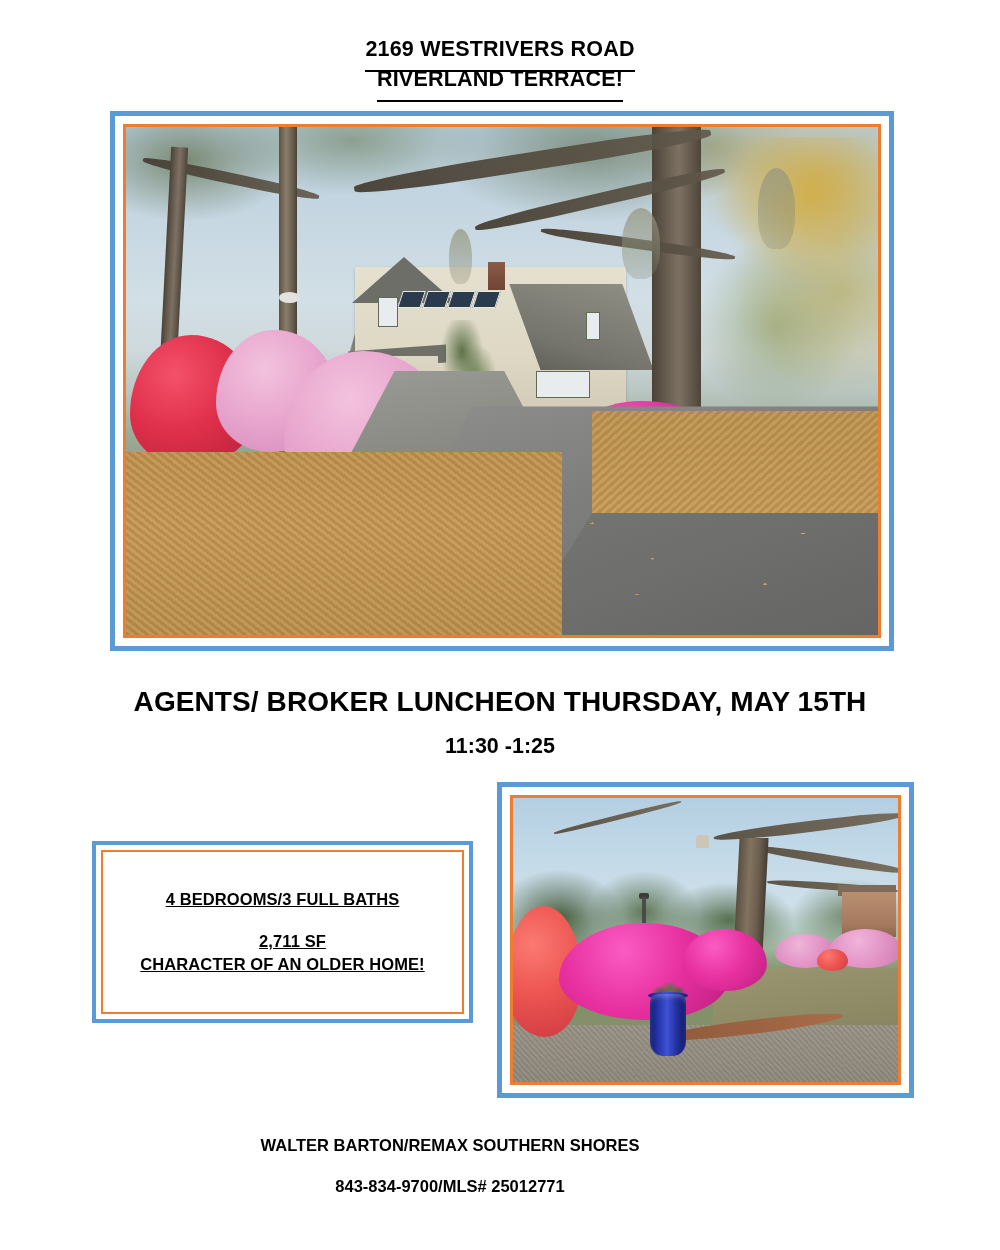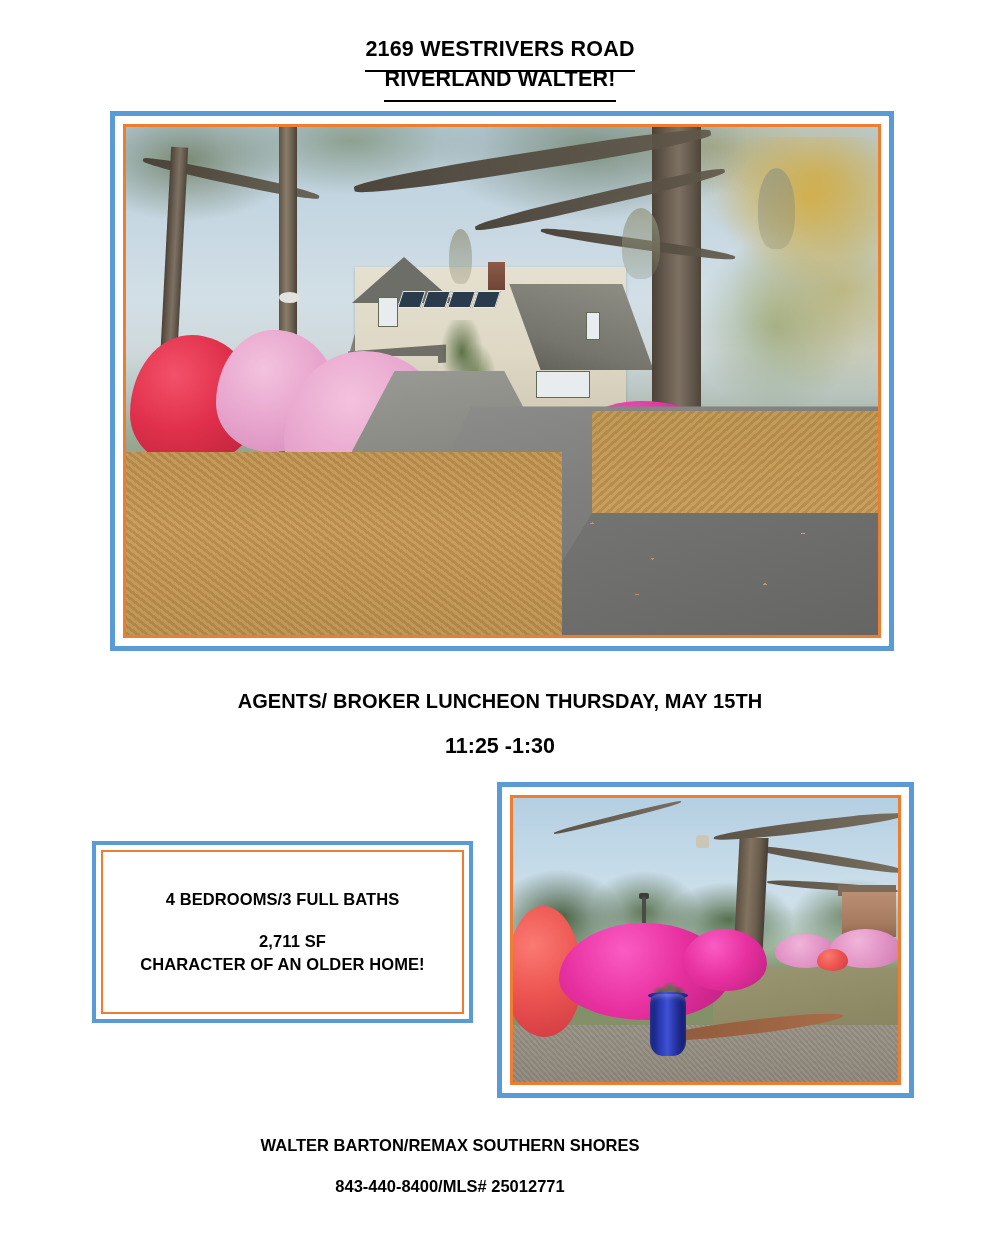--- a/index.html
+++ b/index.html
@@ -291,33 +291,34 @@
   .p2-lamp-head {
     position: absolute; left: 32.8%; top: 33.5%; width: 2.4%; height: 2.2%;
     background: #3c3c38; border-radius: 2px;
   }
 
   
   .event-block {
     position: absolute; left: 0; top: 686px; width: 1000px; text-align: center;
   }
   .event-line1 {
-    font-size: 20px; font-weight: bold; line-height: 31px; letter-spacing: .1px;
+    font-size: 28px; font-weight: bold; line-height: 31px; letter-spacing: .1px;
   }
   .event-line2 {
     font-size: 21.5px; font-weight: bold; line-height: 31px; margin-top: 14px;
   }
 
   
   #features-box {
     position: absolute; left: 92px; top: 841px; width: 381px; height: 182px;
     border: 4px solid #5B9BD5;
     box-sizing: border-box;
     background: #ffffff;
     padding: 5px;
+    text-decoration: underline;
   }
   .features-inner {
     width: 100%; height: 100%;
     border: 2px solid #ED7D31;
     box-sizing: border-box;
     display: flex;
     flex-direction: column;
     align-items: center;
     justify-content: center;
     padding: 6px 10px;
@@ -334,21 +335,21 @@
     position: absolute; left: 0; top: 1133px; width: 900px; text-align: center;
   }
   .footer-line1 { font-size: 16.5px; font-weight: bold; line-height: 24px; }
   .footer-line2 { font-size: 16.5px; font-weight: bold; line-height: 24px; margin-top: 17px; }
 </style>
 </head>
 <body>
 
 <div class="title-block">
   <div class="title-line"><span>2169 WESTRIVERS ROAD</span></div>
-  <div class="title-line"><span>RIVERLAND WALTER!</span></div>
+  <div class="title-line"><span>RIVERLAND TERRACE!</span></div>
 </div>
 
 <div id="main-photo-frame" class="photo-frame">
   <div class="photo-inner">
     <div class="photo-canvas">
       <div class="p1-sky"></div>
       <div class="p1-canopy"></div>
       <div class="p1-rightgold"></div>
 
       <div class="p1-roof-main"></div>
@@ -396,21 +397,21 @@
       <div class="p1-road"></div>
       <div class="p1-leafbed2"></div>
       <div class="p1-leafbed"></div>
       <div class="p1-litter"></div>
     </div>
   </div>
 </div>
 
 <div class="event-block">
   <div class="event-line1">AGENTS/ BROKER LUNCHEON THURSDAY, MAY 15TH</div>
-  <div class="event-line2">11:25 -1:30</div>
+  <div class="event-line2">11:30 -1:25</div>
 </div>
 
 <div id="features-box">
   <div class="features-inner">
     <div class="feature-line">4 BEDROOMS/3 FULL BATHS</div>
     <div class="feature-line feature-gap-1">2,711 SF</div>
     <div class="feature-line">CHARACTER OF AN OLDER HOME!</div>
   </div>
 </div>
 
@@ -445,14 +446,14 @@
 
       <div class="p2-pot-plant"></div>
       <div class="p2-pot-rim"></div>
       <div class="p2-pot"></div>
     </div>
   </div>
 </div>
 
 <div class="footer-block">
   <div class="footer-line1">WALTER BARTON/REMAX SOUTHERN SHORES</div>
-  <div class="footer-line2">843-440-8400/MLS# 25012771</div>
+  <div class="footer-line2">843-834-9700/MLS# 25012771</div>
 </div>
 
 </body></html>

